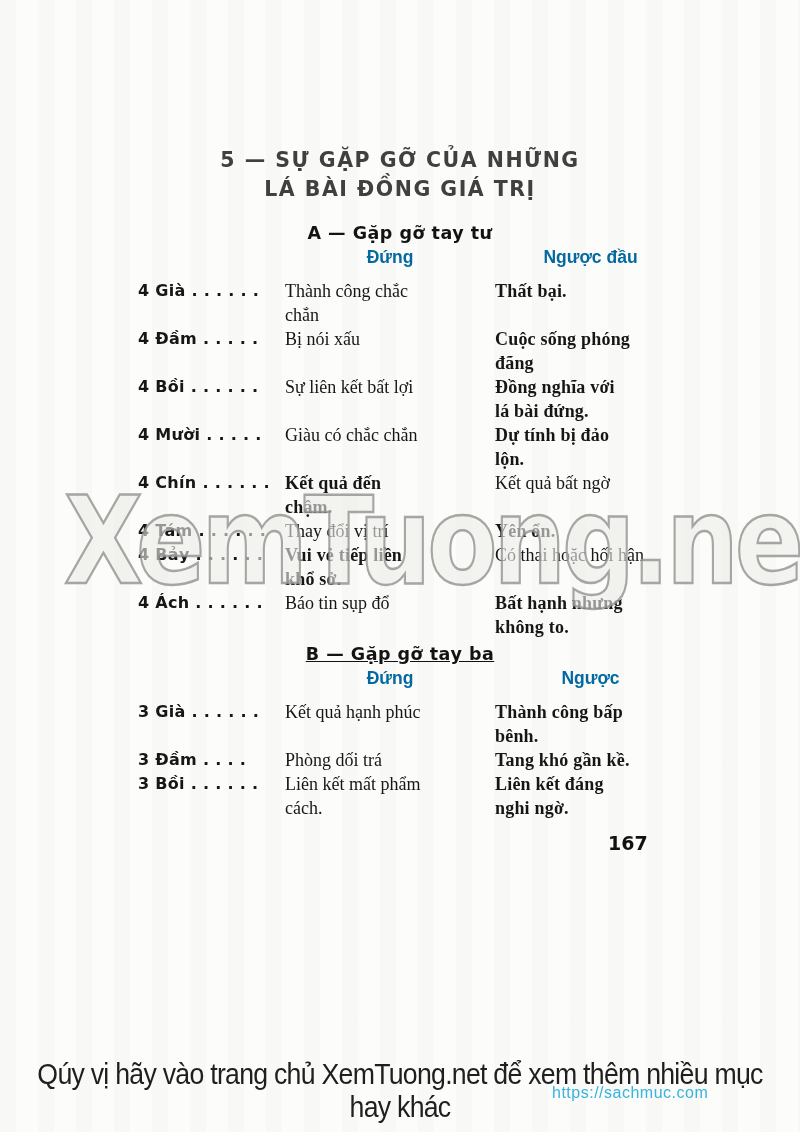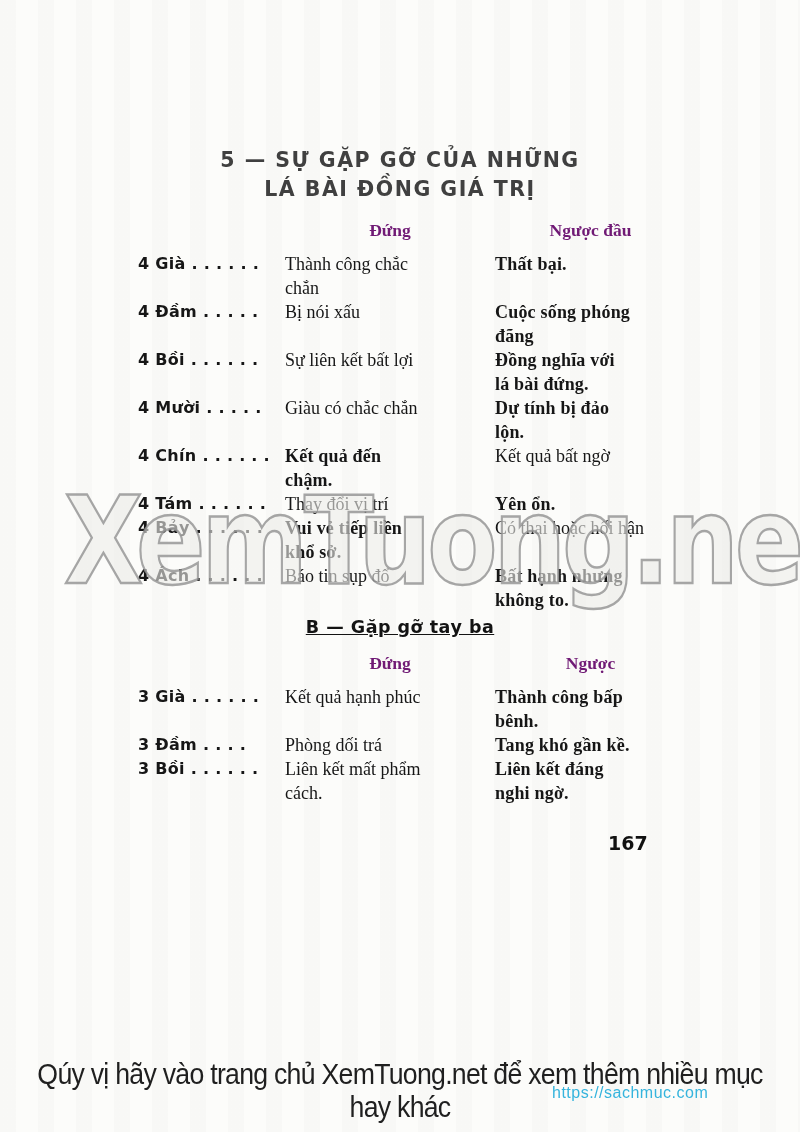--- a/index.html
+++ b/index.html
@@ -31,23 +31,23 @@
     font-family:"DejaVu Sans", sans-serif;
     font-weight:bold;
     font-size:17.5px;
     letter-spacing:0.5px;
     color:#131313;
   }
   .table{margin-left:138px;width:548px;}
   .thead{
     display:grid;
     grid-template-columns:147px 210px 191px;
-    margin-top:16px;margin-bottom:11px;
-    font-family:Liberation Serif, serif;
-    font-weight:bold;font-size:17.5px;color:#701a75;
+    margin-top:4px;margin-bottom:11px;
+    font-family:Liberation Sans, sans-serif;
+    font-weight:bold;font-size:17.5px;color:#0369a1;
   }
   .th{text-align:center;}
   .row{display:grid;grid-template-columns:147px 210px 191px;}
   .card{
     font-family:"DejaVu Sans", sans-serif;
     font-weight:bold;
     font-size:16px;
     line-height:24px;
     letter-spacing:0.3px;
     white-space:nowrap;
@@ -97,20 +97,21 @@
   }
 </style>
 </head>
 <body>
 
 <div class="page">
 
   <div class="title">5 — SỰ GẶP GỠ CỦA NHỮNG
 LÁ BÀI ĐỒNG GIÁ TRỊ</div>
 
+  <div class="section-heading">A — Gặp gỡ tay tư</div>
   <div class="table">
     <div class="thead">
       <div class="th"></div>
       <div class="th">Đứng</div>
       <div class="th">Ngược đầu</div>
     </div>
 
     <div class="row">
       <div class="card">4 Già . . . . . .</div>
       <div class="cell dung">Thành công chắc

